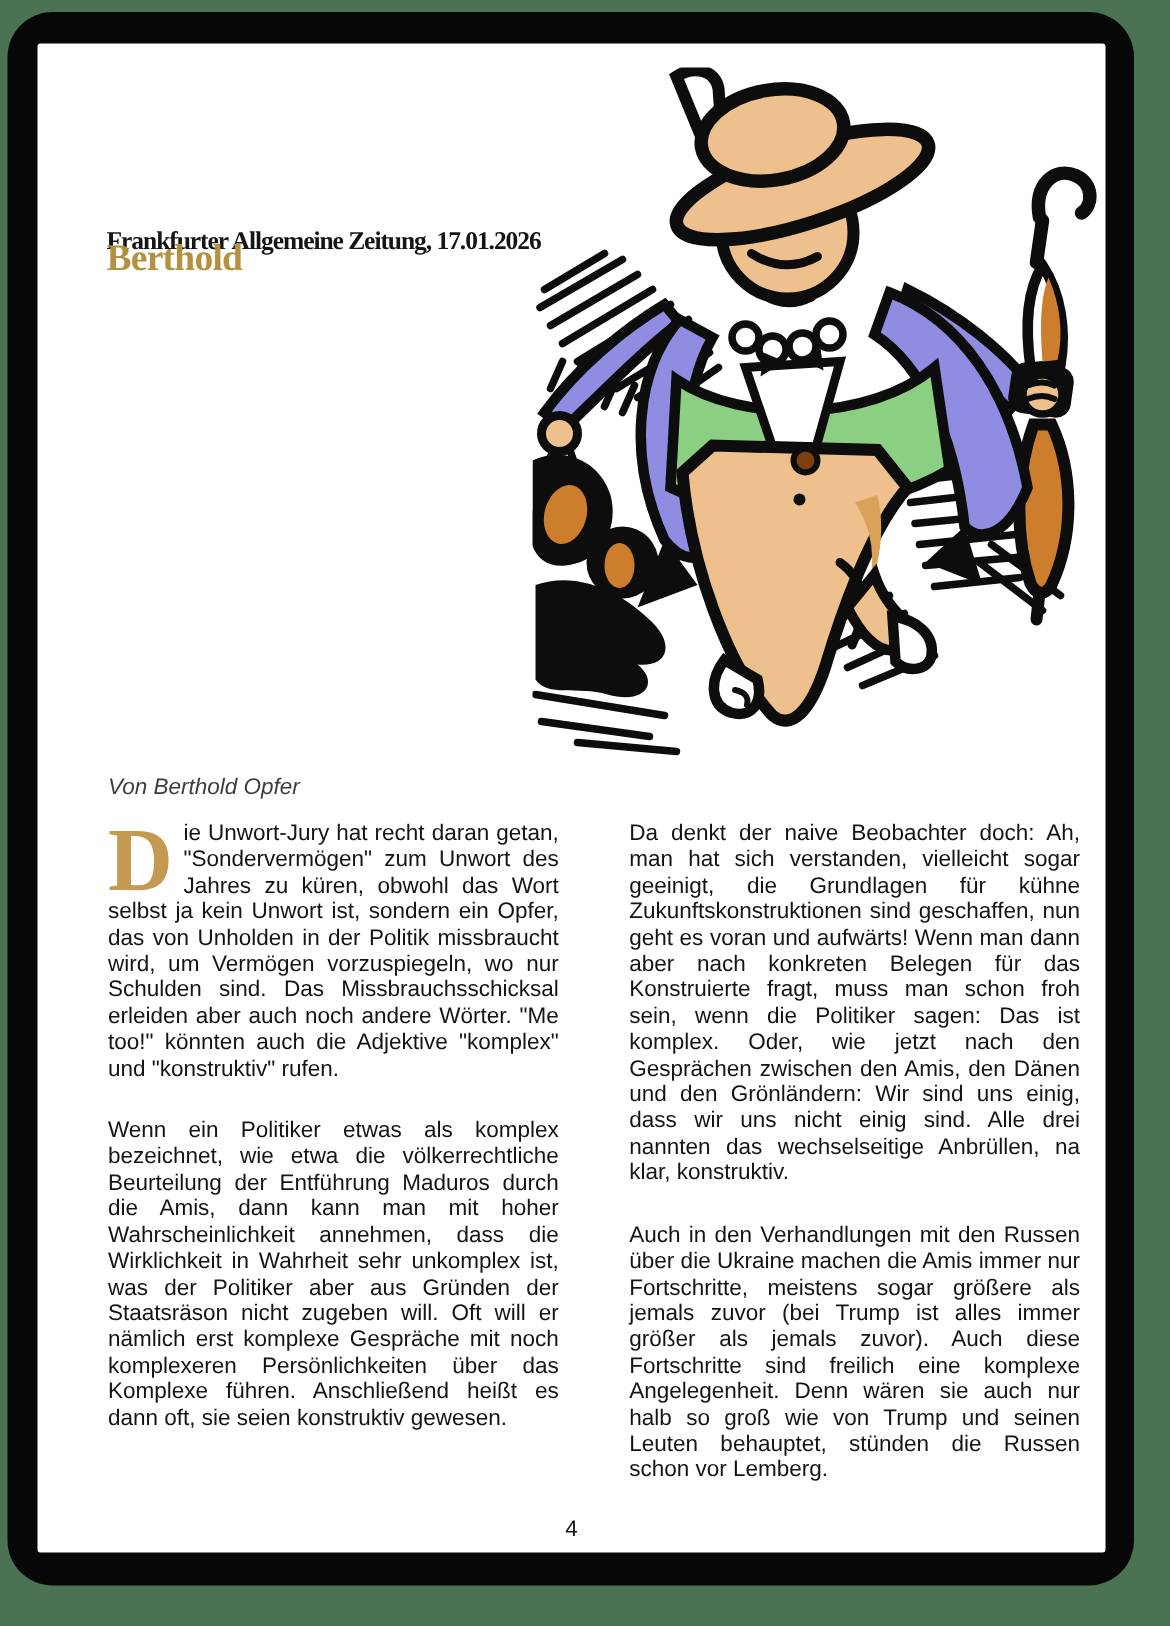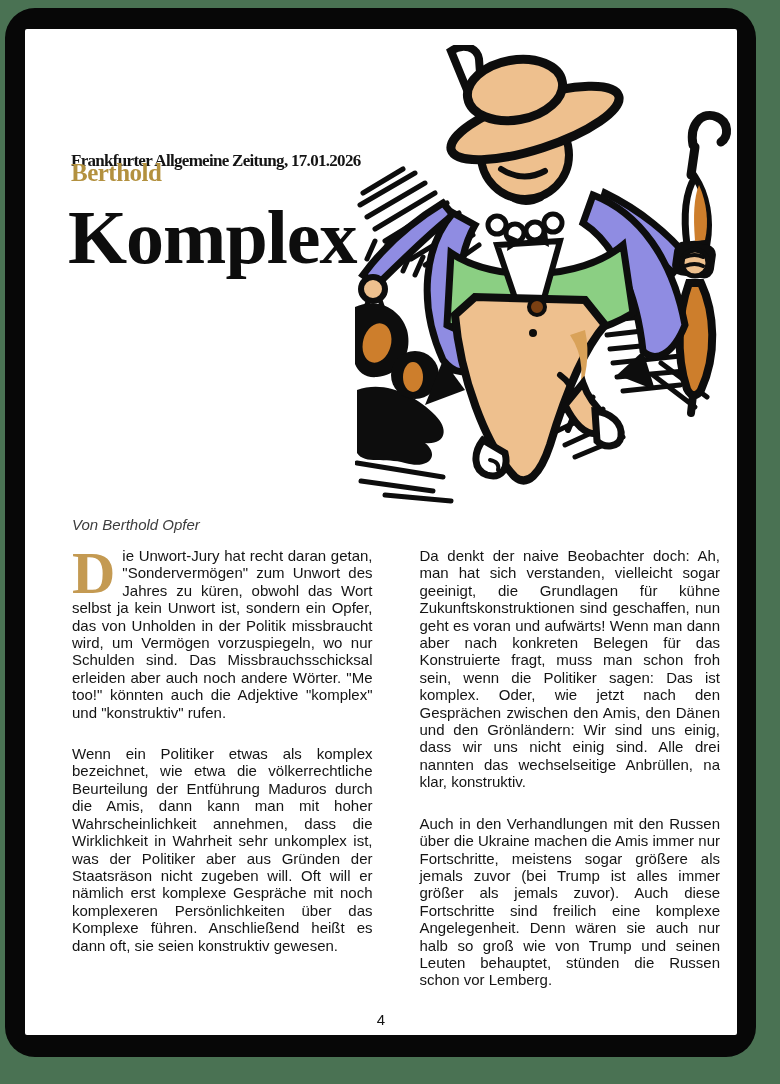--- a/index.html
+++ b/index.html
@@ -70,21 +70,20 @@
   .fill-white{fill:#ffffff;}
 </style>
 </head>
 <body>
 
 <div class="frame">
   <div class="page">
 
     <div class="masthead">Frankfurter Allgemeine Zeitung, 17.01.2026</div>
     <div class="rubric">Berthold</div>
-    <h1 class="headline">Komplex</h1>
 
     <div class="illustration">
       <svg width="382" height="470" viewBox="0 0 382 470">
 
         <g class="ink" stroke-width="5">
           <line x1="8" y1="148" x2="48" y2="124"></line>
           <line x1="5" y1="160" x2="60" y2="128"></line>
           <line x1="12" y1="172" x2="70" y2="138"></line>
           <line x1="20" y1="184" x2="80" y2="148"></line>
           <line x1="30" y1="196" x2="92" y2="158"></line>

